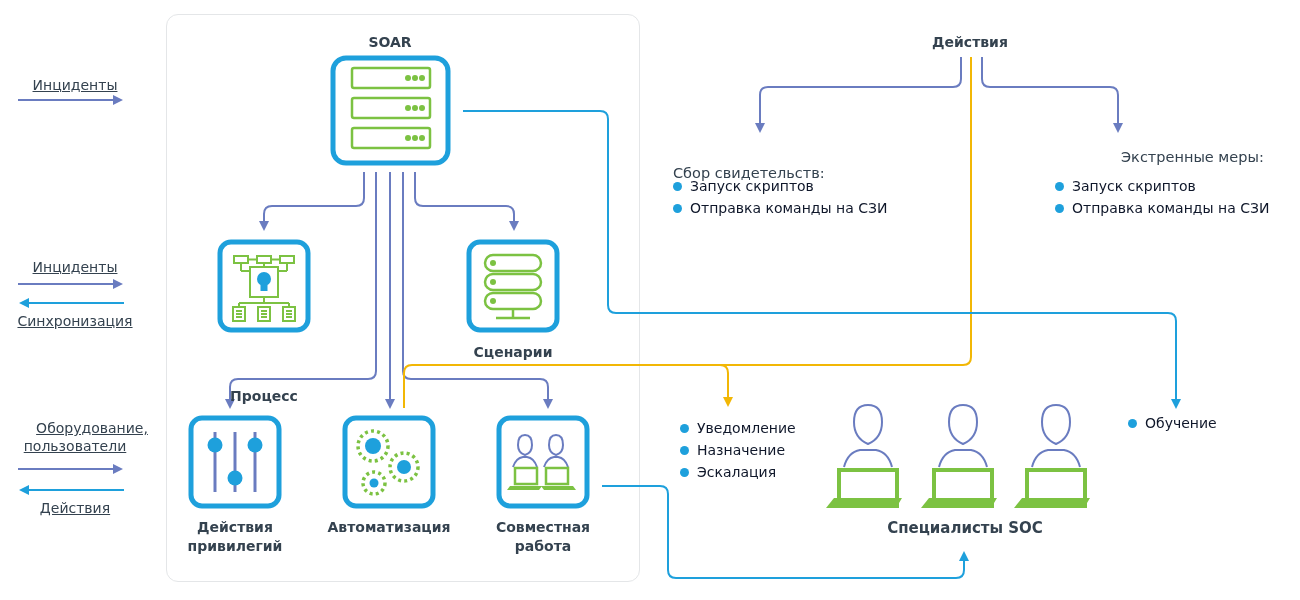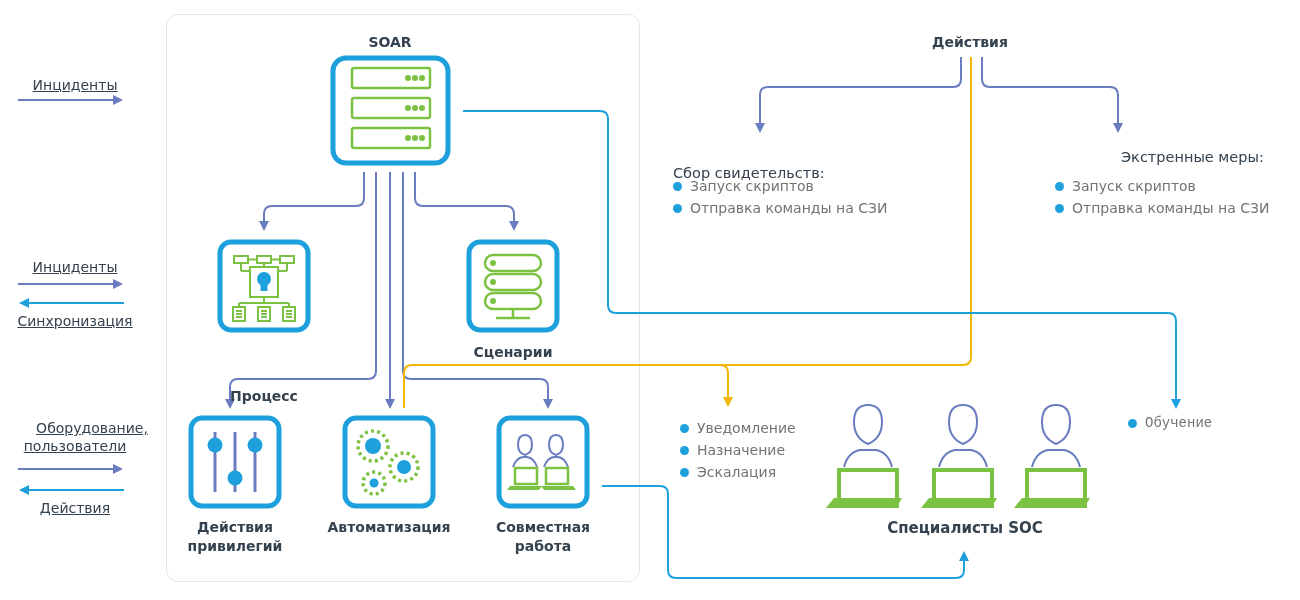--- a/index.html
+++ b/index.html
@@ -5,21 +5,21 @@
   html, body { margin: 0; padding: 0; background: #ffffff; }
   body { width: 1300px; height: 600px; position: relative; overflow: hidden;
          font-family: "DejaVu Sans", sans-serif; color: #2e3c4a; }
   .abs { position: absolute; }
   .txt { font-size: 14px; color: #34424f; white-space: nowrap; }
   .center { text-align: center; font-weight: bold; }
   .left-label { font-size: 14px; color: #34424f; text-align: center; width: 150px; left: 0; line-height: 18px; text-decoration: underline; }
   .soar-frame { position: absolute; left: 166px; top: 14px; width: 474px; height: 568px;
                 border: 1.5px solid #e4e6e8; border-radius: 12px; box-sizing: border-box; }
   .bullet-list { list-style: none; margin: 0; padding: 0; }
-  .bullet-list li { font-size: 14px; color: #737373; line-height: 22px; white-space: nowrap; display: flex; align-items: center; }
+  .bullet-list li { font-size: 14px; color: #0f172a; line-height: 22px; white-space: nowrap; display: flex; align-items: center; }
   .dot { display: inline-block; width: 9px; height: 9px; border-radius: 50%; background: #1ea0dc; margin-right: 8px; }
   .heading { font-size: 14.5px; color: #34424f; white-space: nowrap; }
   svg { position: absolute; left: 0; top: 0; }
 </style>
 </head>
 <body>
 
 <div class="soar-frame"></div>
 
 <svg width="1300" height="600">
@@ -234,21 +234,21 @@
   <li>
       <span class="dot"></span>
       <span>Назначение</span>
     </li>
   <li>
       <span class="dot"></span>
       <span>Эскалация</span>
     </li>
 </ul>
 
-<ul class="abs bullet-list" style="left:1128px; top:412px;font-family:Liberation Mono, monospace;">
+<ul class="abs bullet-list" style="left:1128px; top:412px;">
   <li>
       <span class="dot"></span>
       <span>Обучение</span>
     </li>
 </ul>
 
 <div class="abs" style="left:820px; top:400px; width:280px; height:110px;">
   <svg width="280" height="110">
     <g>
       <g fill="none" stroke="#6a7cc0" stroke-width="2">

